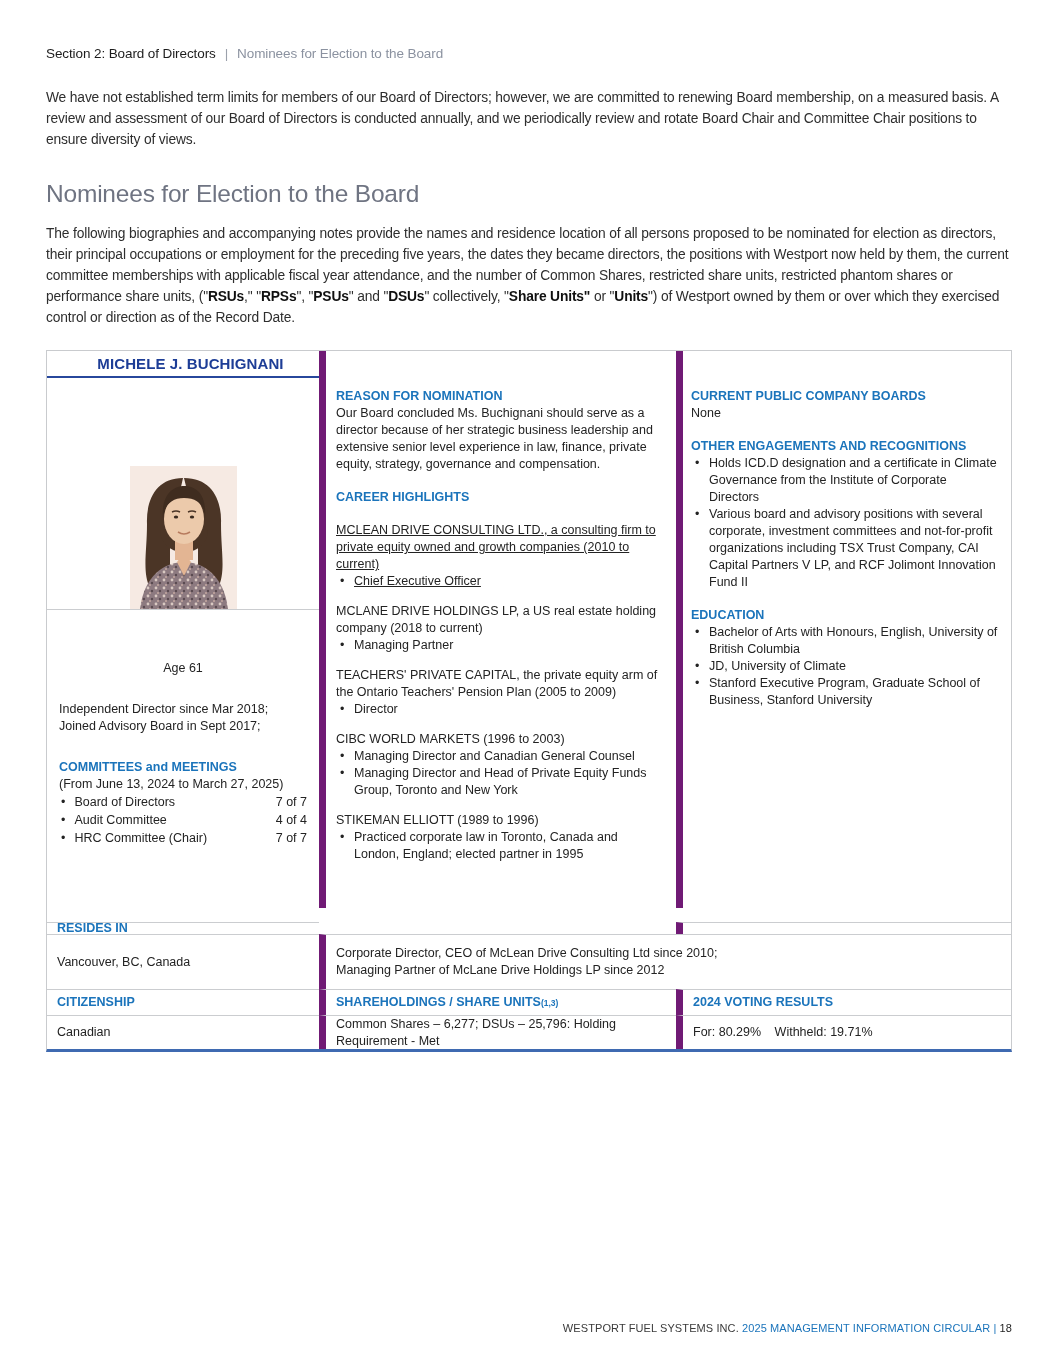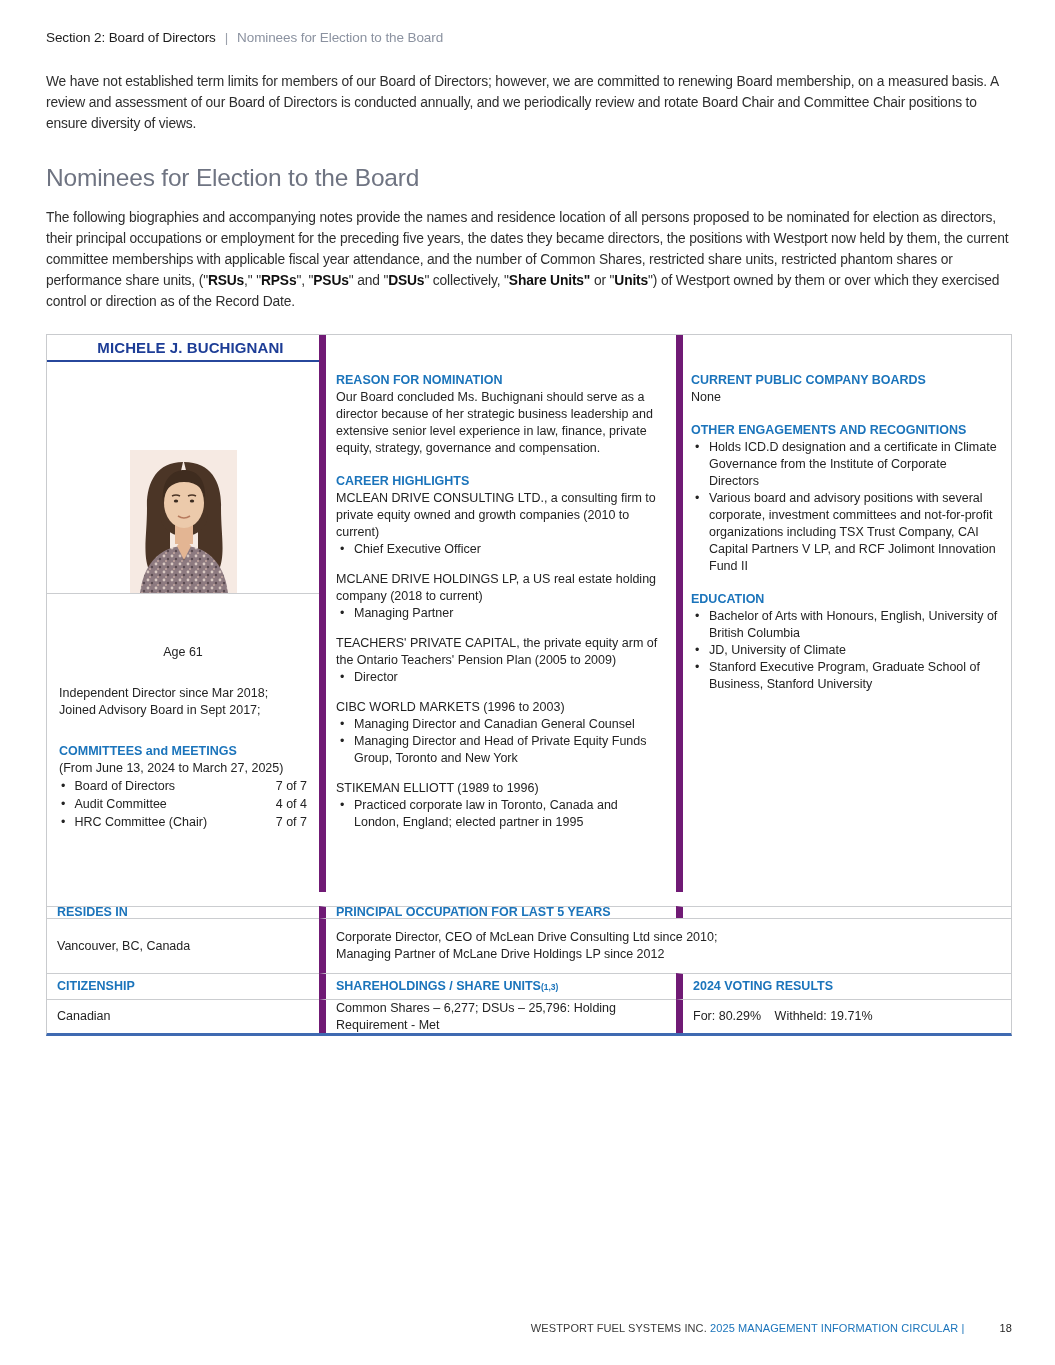--- a/index.html
+++ b/index.html
@@ -6,21 +6,21 @@
   html,body { background:#e9e9e9; }
   body { font-family:"Liberation Sans", sans-serif; }
   .page {
     position: relative;
     width: 1055px; height: 1365px;
     margin: 0 auto;
     background: #ffffff;
     color: #2b2b2b;
     overflow: hidden;
   }
-  .content { position:absolute; left:46px; top:0; width:966px; }
+  .content { position:absolute; left:46px; top:16px; width:966px; }
 
   
   .breadcrumb { padding-top:30px; font-size:13.5px; letter-spacing:-0.1px; }
   .crumb-section { color:#1c1c1c; }
   .crumb-sep { color:#9ba1ab; margin:0 9px; }
   .crumb-sub { color:#8b92a0; }
 
   
   .p1 { margin-top:26px; font-size:13.8px; line-height:21px; color:#2e2e2e; letter-spacing:-0.15px; }
   .page-title { margin-top:30px; font-size:24.5px; font-weight:400; color:#6f7482; letter-spacing:-0.2px; }
@@ -68,21 +68,21 @@
   .committee-row { display:flex; justify-content:space-between; margin-top:1px; }
   .committee-row .nm { padding-left:2px; }
   .committee-row .nm::before { content:"•"; margin-right:9px; }
   .committee-row .att { }
 
   .mid-cell { grid-column:2; grid-row:2 / span 2; padding:10px 12px 10px 10px; }
   .right-cell { grid-column:3; grid-row:2 / span 2; padding:10px 12px 10px 8px; }
 
   .sec-gap { margin-top:16px; }
   .career-entry { margin-top:13px; }
-  .career-entry.first { margin-top:0; }
+  .career-entry.first { margin-top:16px;text-decoration:underline; }
   ul.blist { list-style:none; }
   ul.blist li { padding-left:18px; position:relative; }
   ul.blist li::before { content:"•"; position:absolute; left:4px; }
 
   
   .r4 { grid-row:4; display:flex; align-items:center;margin-top:14px; }
   .r5 { grid-row:5; display:flex; flex-direction:column; justify-content:center; }
   .r6 { grid-row:6; display:flex; align-items:center; }
   .r7 { grid-row:7; display:flex; flex-direction:column; justify-content:center; }
   .c1 { grid-column:1; }
@@ -92,21 +92,21 @@
   sup.fn { font-size:8.5px; vertical-align:super; line-height:0; }
   .voting-vals span { margin-right:10px; }
 
   
   .footer {
     position:absolute; right:43px; top:1322px;
     font-size:11px; letter-spacing:0.1px; color:#3a3a3a;
     white-space:nowrap;
   }
   .footer .blue { color:#1b74bb; }
-  .footer .pg { color:#1f1f1f;margin-left:32px; }
+  .footer .pg { color:#1f1f1f; }
 </style>
 </head>
 <body>
 
 <div class="page">
   <div class="content">
 
     <div class="breadcrumb">
       <span class="crumb-section">Section 2: Board of Directors</span><span class="crumb-sep">|</span><span class="crumb-sub">Nominees for Election to the Board</span>
     </div>
@@ -229,21 +229,20 @@
 
         <div class="th sec-gap">EDUCATION</div>
         <ul class="blist">
           <li>Bachelor of Arts with Honours, English, University of British Columbia</li>
           <li>JD, University of Climate</li>
           <li>Stanford Executive Program, Graduate School of Business, Stanford University</li>
         </ul>
       </div>
 
       <div class="cell th r4 c1 h">RESIDES IN</div>
-      <div class="cell th r4 c2 h v">PRINCIPAL OCCUPATION FOR LAST 5 YEARS</div>
       <div class="cell r4 c3 h v"></div>
 
       <div class="cell r5 c1 h">Vancouver, BC, Canada</div>
       <div class="cell r5 c23 h v">
         <div>Corporate Director, CEO of McLean Drive Consulting Ltd since 2010;</div>
         <div>Managing Partner of McLane Drive Holdings LP since 2012</div>
       </div>
 
       <div class="cell th r6 c1 h">CITIZENSHIP</div>
       <div class="cell th r6 c2 h v">

